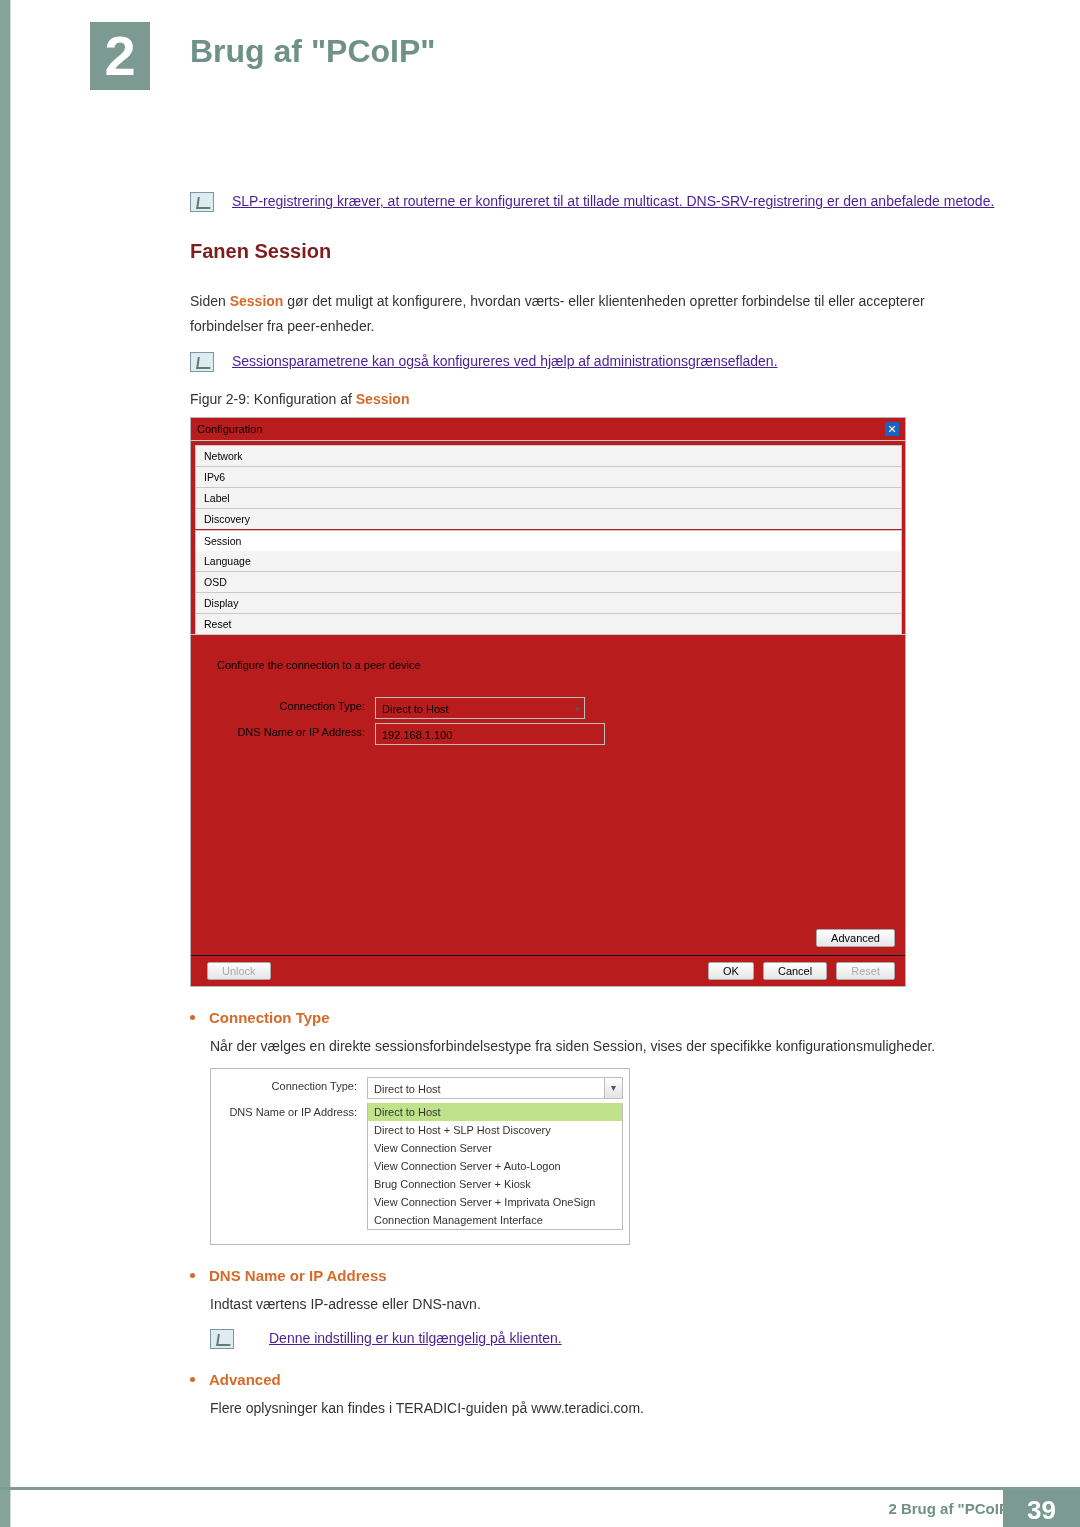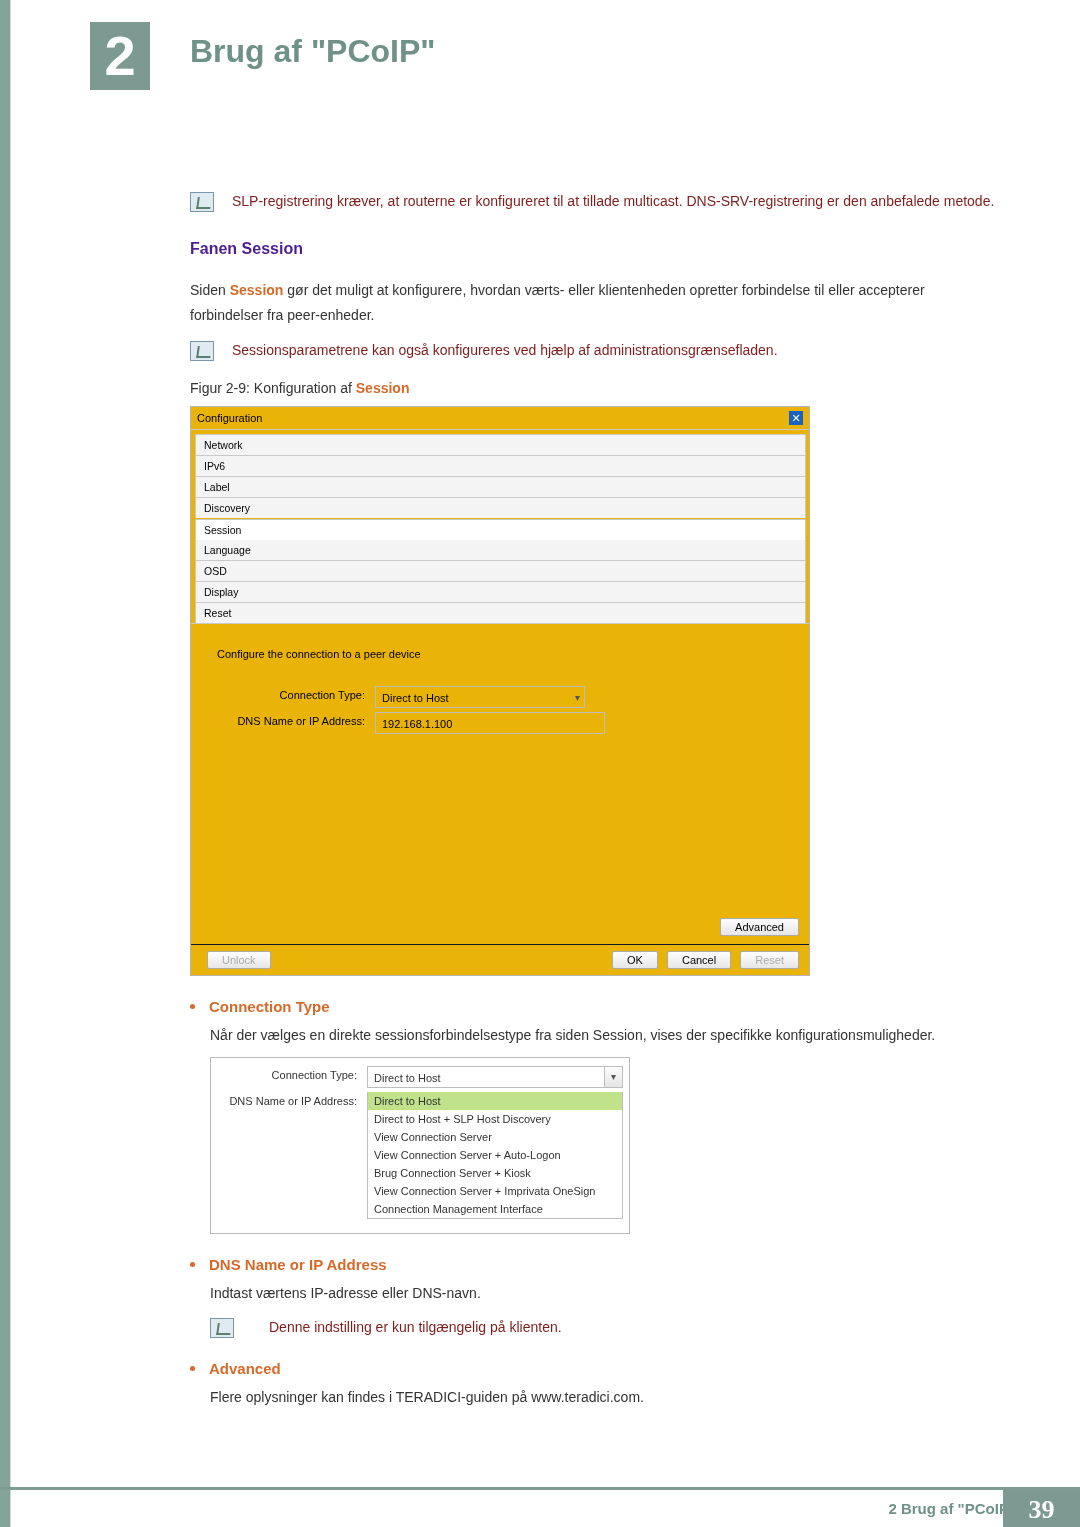--- a/index.html
+++ b/index.html
@@ -55,34 +55,34 @@
     flex: 0 0 24px;
     margin-top: 2px;
   }
   .note-icon::after {
     content: ""; position: absolute; right: 2px; bottom: 2px;
     width: 12px; height: 10px;
     border-bottom: 2px solid #5c7f71;
     border-left: 2px solid #5c7f71;
     transform: skewX(-8deg);
   }
-  .note-text { line-height: 1.6; color: #7f1d1d; }
-
-  .h2 { color: #4c1d95; font-size: 16px; font-weight: bold; margin: 28px 0 20px; }
+  .note-text { line-height: 1.6; color: #4c1d95; text-decoration: underline; }
+
+  .h2 { color: #7f1d1d; font-size: 20px; font-weight: bold; margin: 28px 0 26px; }
 
   .para { line-height: 1.75; margin-bottom: 12px; color: #333; }
   .strong-orange { color: #d66a2a; font-weight: bold; }
 
   .fig-caption { margin: 14px 0 10px; }
 
   
   .config-win {
-    width: 620px;
+    width: 716px;
     border: 1px solid #b5b5b5;
-    background: #eab308;
+    background: #b91c1c;
     font-size: 11px;
     color: #000;
   }
   .cw-titlebar {
     display: flex; justify-content: space-between; align-items: center;
     padding: 4px 6px;
     border-bottom: 1px solid #c9c9c9;
   }
   .cw-close {
     width: 14px; height: 14px;
@@ -206,21 +206,20 @@
   }
   .page-footer .num-box {
     position: absolute; right: 0; top: 0; bottom: 0;
     width: 77px;
     background: #7c9a91;
     color: #fff;
     font-size: 26px;
     font-weight: bold;
     text-align: center;
     line-height: 40px;
-    font-family: Liberation Serif, serif;
   }
 </style>
 </head>
 <body>
 
 <div class="left-rail"></div>
 <div class="left-rail-inner"></div>
 
 <div class="chapter-block">2</div>
 <div class="chapter-title">Brug af "PCoIP"</div>

